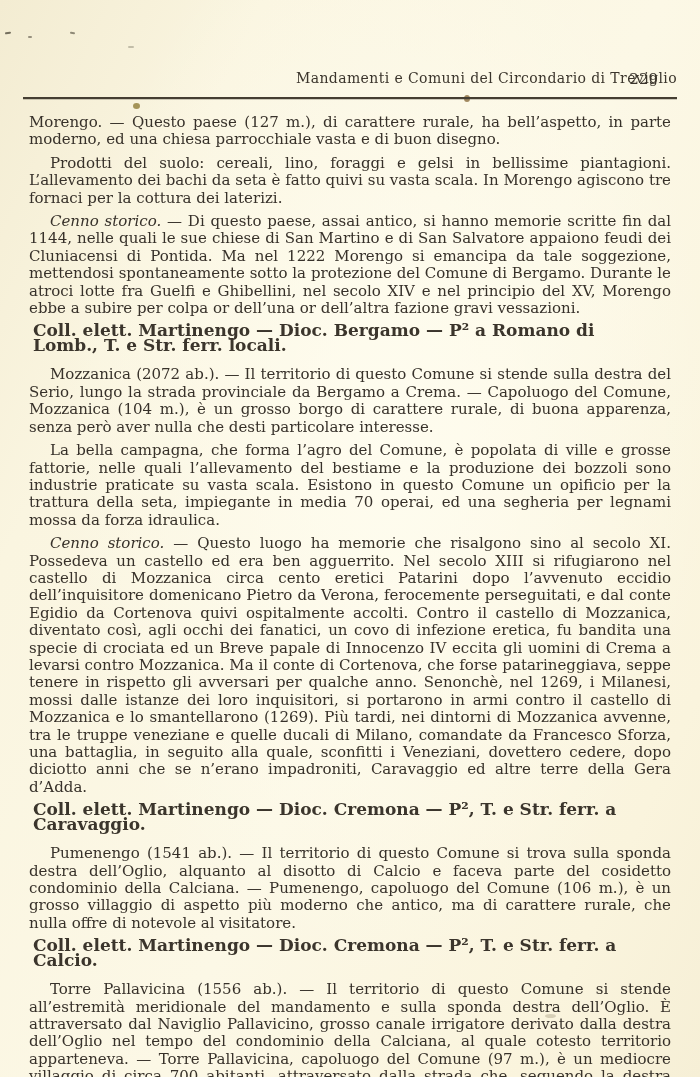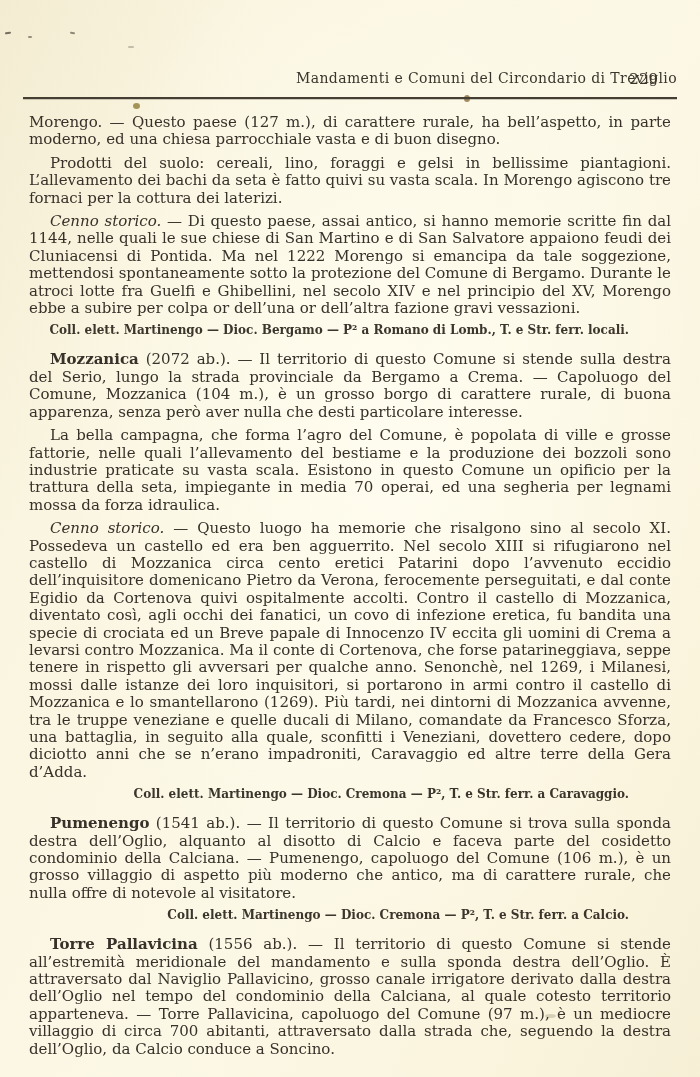--- a/index.html
+++ b/index.html
@@ -58,29 +58,29 @@
     width: 654px;
     font-size: 15px;
     line-height: 17.4px;
     text-align: justify;
     hyphens: auto;
     -webkit-hyphens: auto;
   }
   .para { margin: 6px; text-indent: 21px; }
   .para.flush { text-indent: 0; }
   .para.spaced { margin-top: 12px; }
-  .lead-bold { font-weight: bold; }
+  .lead-bold { font-weight: normal; }
   .lead-italic { font-style: italic; }
 
   .note {
     margin: 5px 48px 13px 10px;
-    font-size: 12px;
+    font-size: 17px;
     line-height: 15px;
     font-weight: bold;
-    text-align: right;
+    text-align: left;
     text-indent: 0;
     color: #3b352c;
   }
 
   
   .speck { position: absolute; background: #4a4436; border-radius: 1px; }
   .speck-1 { top: 32px; left: 5px;   width: 6px; height: 2px; opacity: .75; transform: rotate(-8deg); }
   .speck-2 { top: 36px; left: 28px;  width: 4px; height: 2px; opacity: .55; }
   .speck-3 { top: 32px; left: 70px;  width: 5px; height: 2px; opacity: .6; transform: rotate(5deg); }
   .speck-4 { top: 46px; left: 128px; width: 6px; height: 2px; opacity: .3; }

